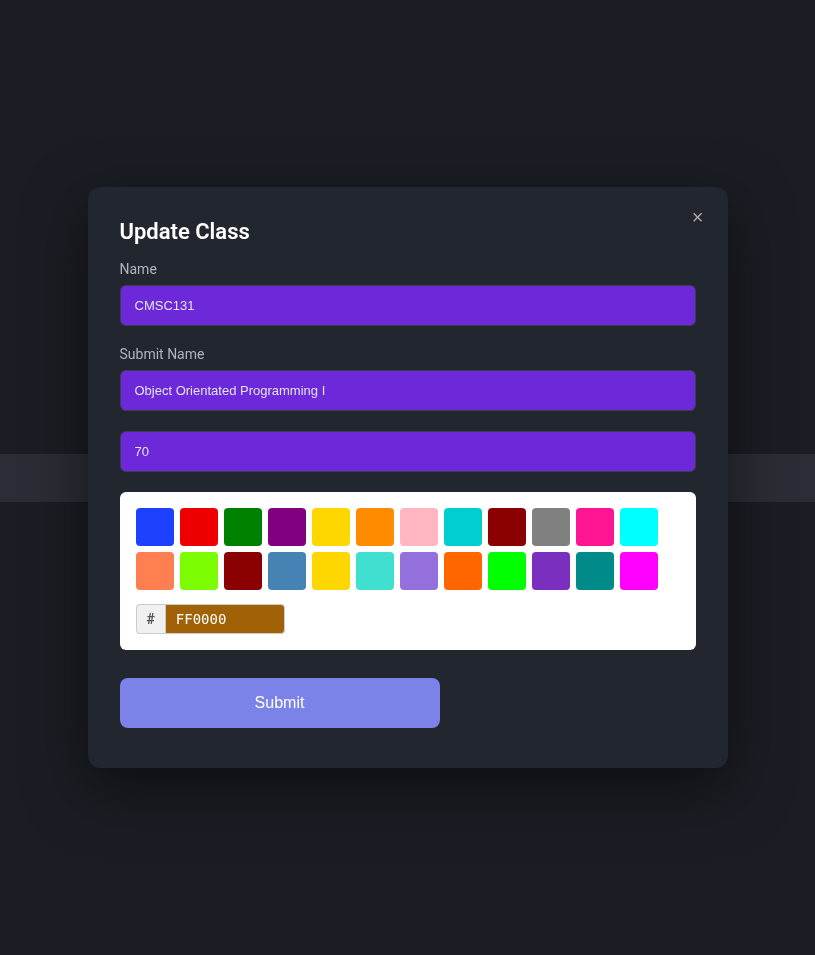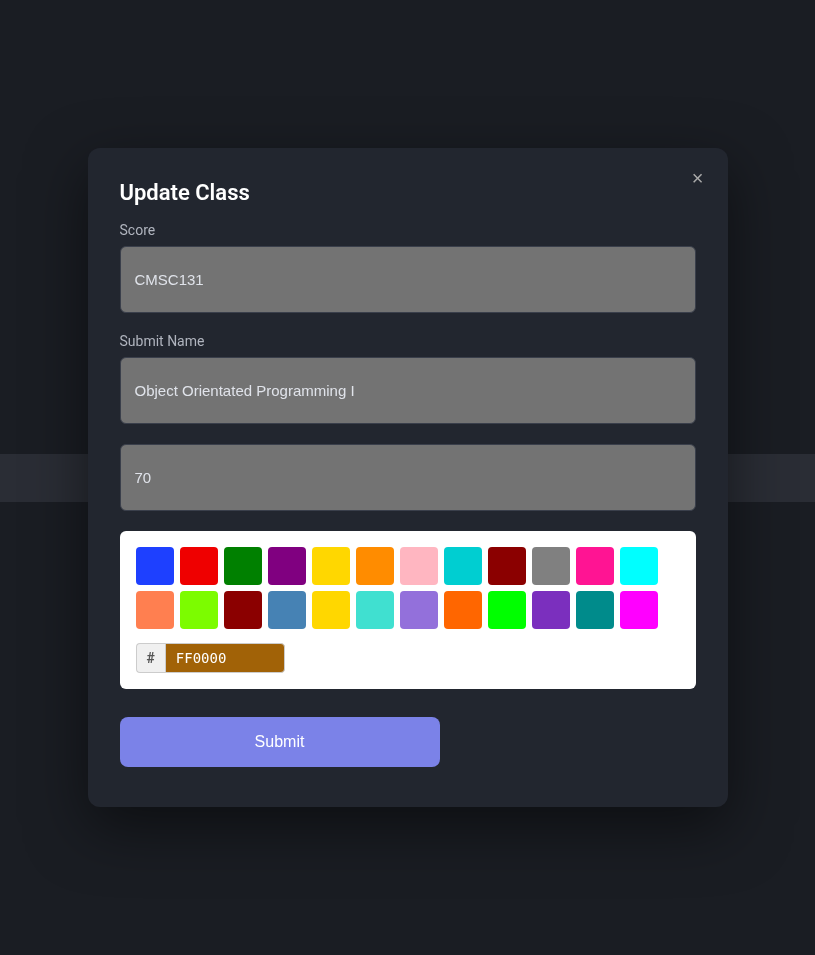--- a/index.html
+++ b/index.html
@@ -69,26 +69,26 @@
 
     .field-label {
       color: #b0b4be;
       font-size: 14px;
       margin-bottom: 8px;
       display: block;
     }
 
     .field-input {
       width: 100%;
-      background-color: #737373;
+      background-color: #6d28d9;
       border: 1px solid #3a3f4b;
       border-radius: 6px;
       color: #e0e3ea;
-      font-size: 15px;
-      padding: 24px 14px;
+      font-size: 13px;
+      padding: 12px 14px;
       outline: none;
     }
 
     .color-picker-box {
       background: #ffffff;
       border-radius: 6px;
       padding: 16px;
       margin-top: 8px;
     }
 
@@ -157,21 +157,21 @@
 <div class="bg-stripe"></div>
 
 <div class="modal-overlay">
   <div class="modal">
 
     <button class="modal-close">×</button>
 
     <h2 class="modal-title">Update Class</h2>
 
     <div class="field-group">
-      <label class="field-label">Score</label>
+      <label class="field-label">Name</label>
       <input class="field-input" type="text" value="CMSC131" style="">
     </div>
 
     <div class="field-group">
       <label class="field-label">Submit Name</label>
       <input class="field-input" type="text" value="Object Orientated Programming I" style="">
     </div>
 
     <div class="field-group">
       <input class="field-input" type="text" value="70" style="">

